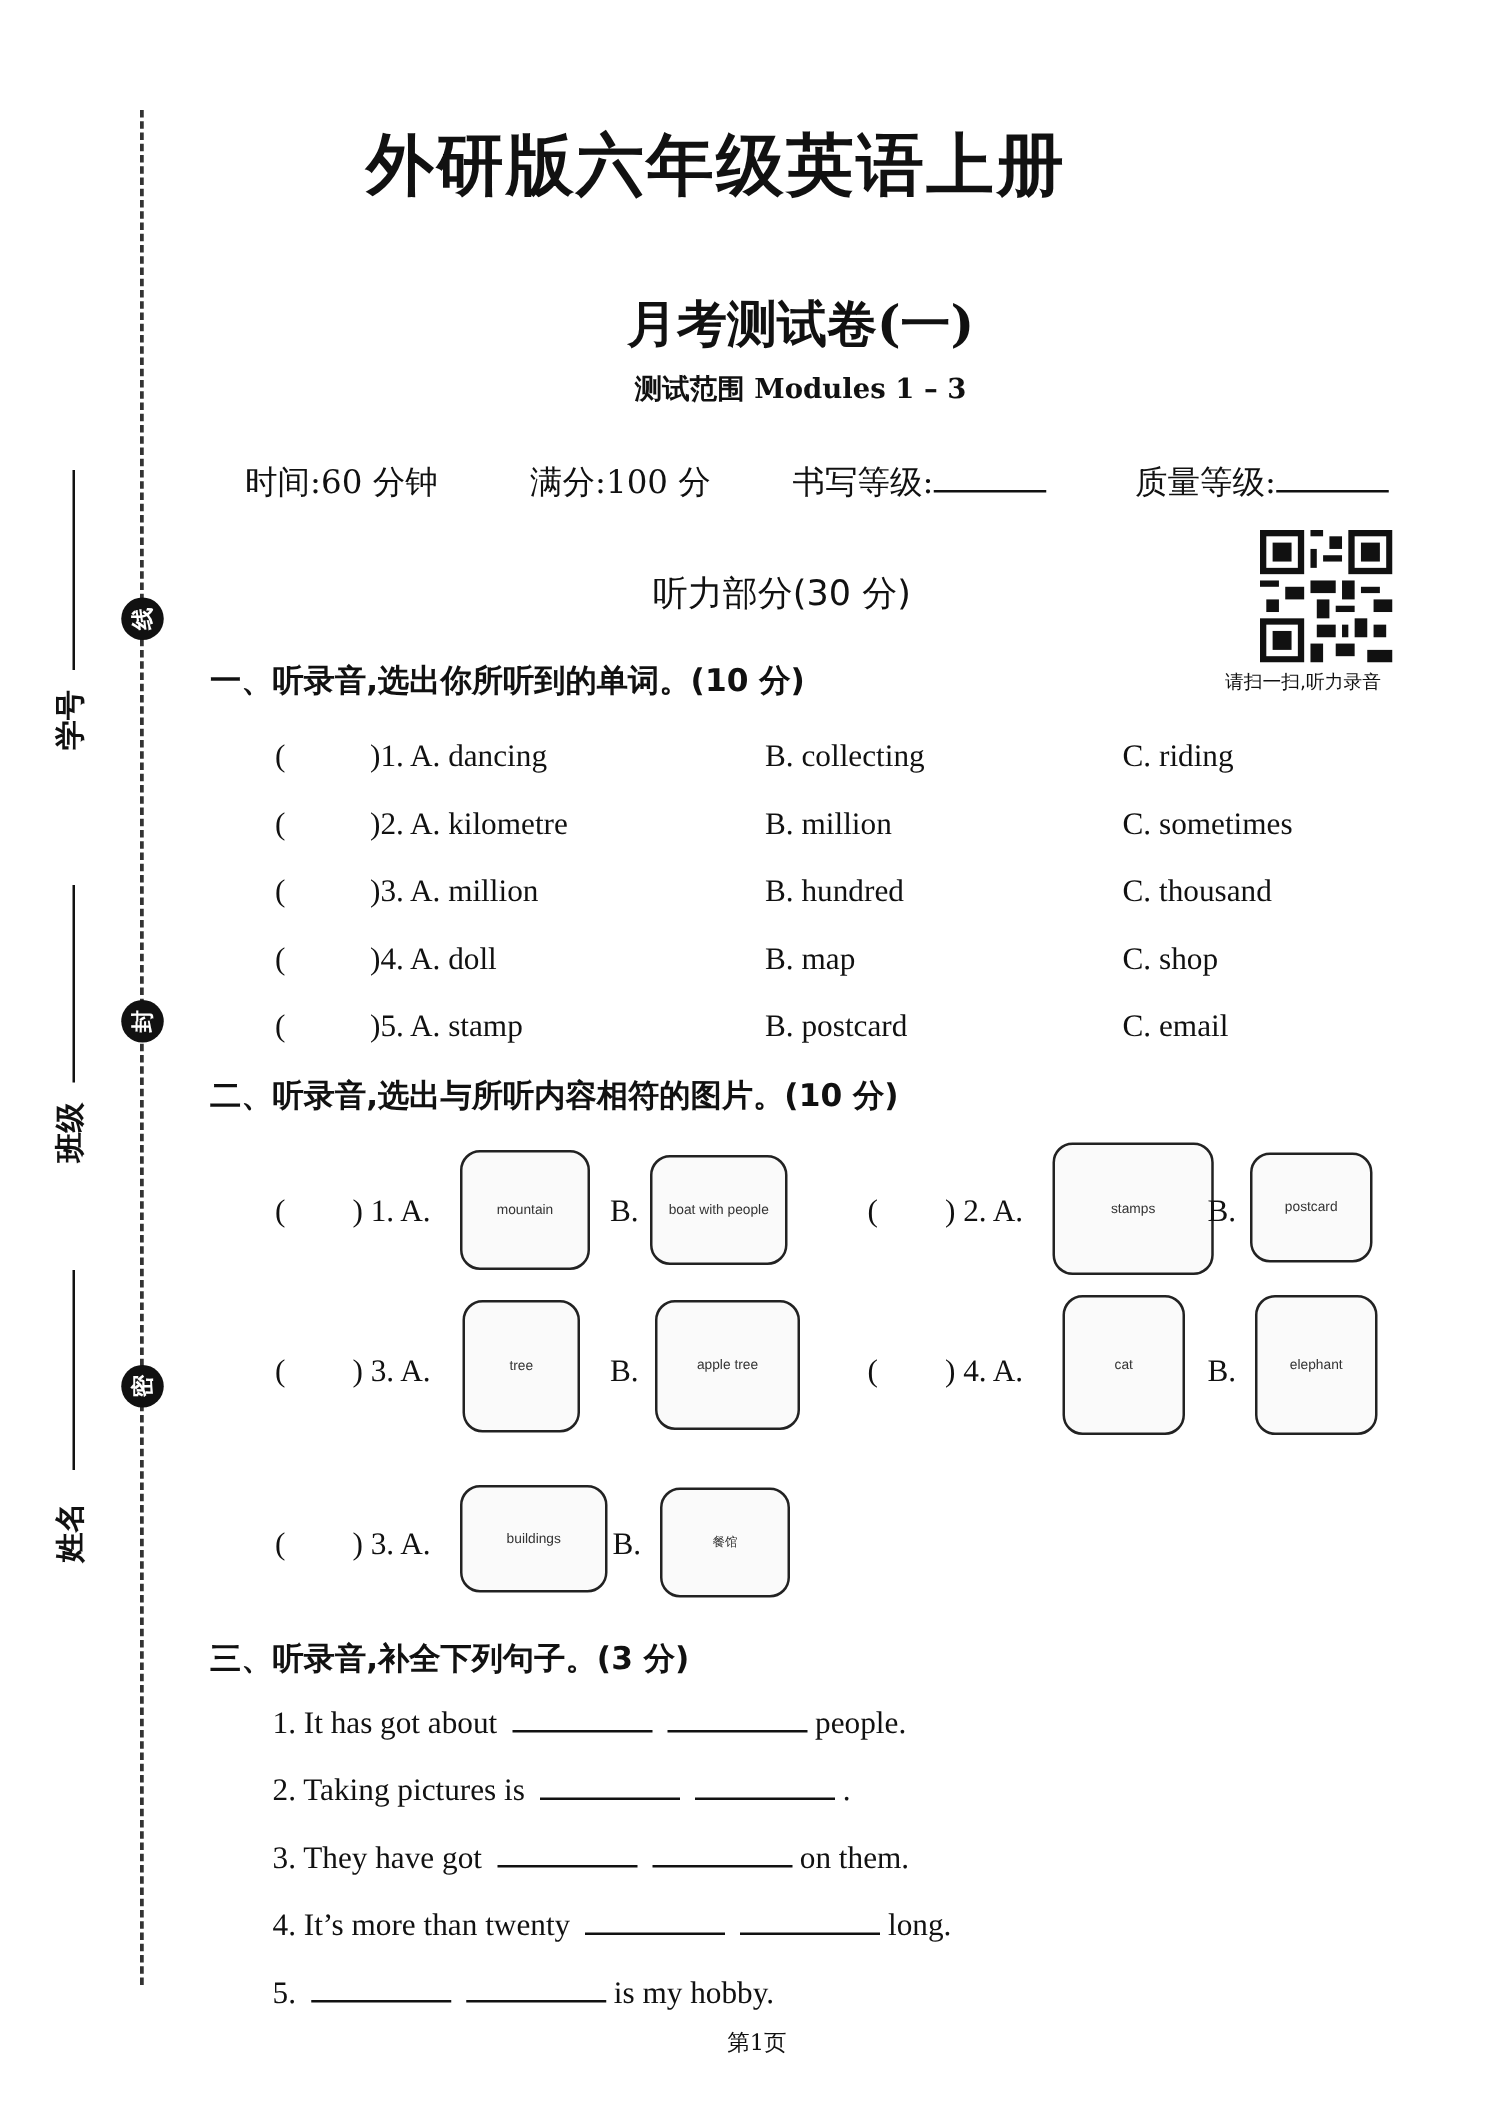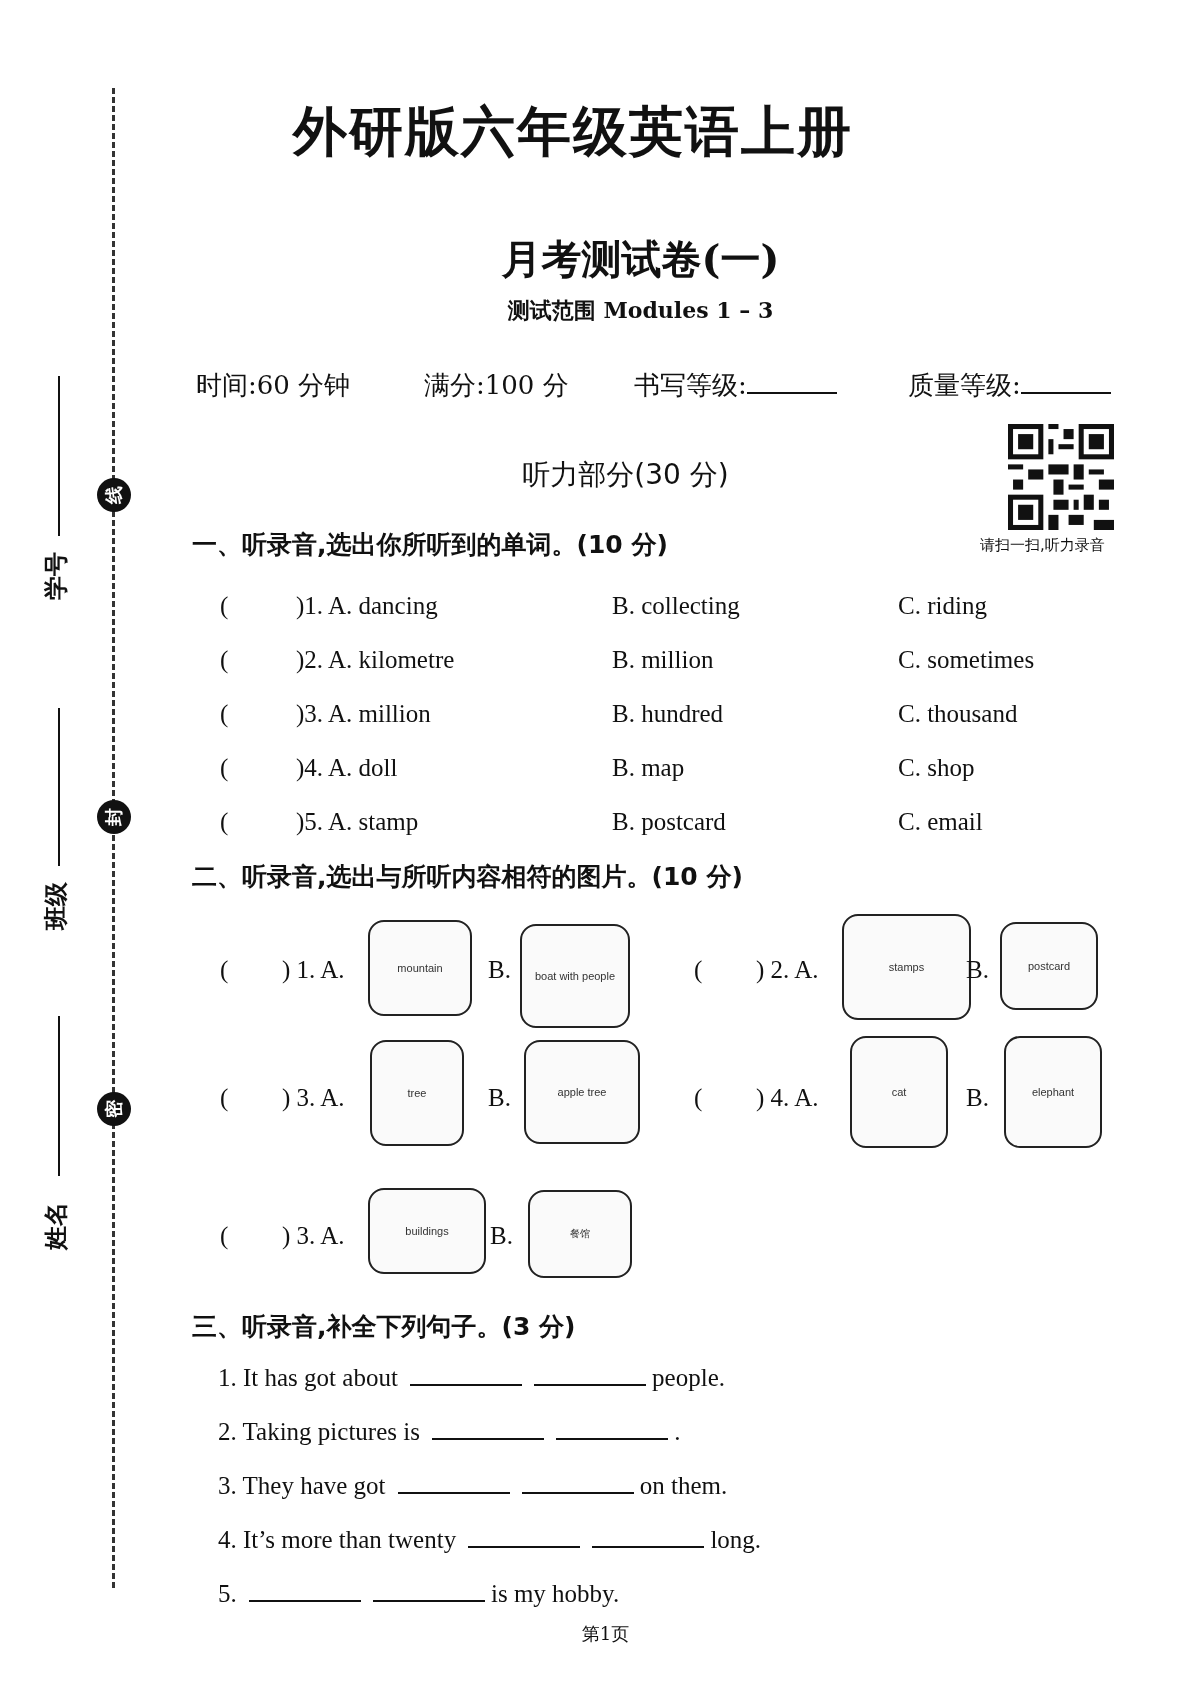--- a/index.html
+++ b/index.html
@@ -9,21 +9,21 @@
 .seal{width:34px;height:34px;border-radius:50%;background:#111;color:#fff;font-family:"DejaVu Sans",sans-serif;font-weight:bold;font-size:18px;display:flex;align-items:center;justify-content:center;left:97px;transform:rotate(-90deg)}
 .vlabel{left:32px;font-family:"DejaVu Sans",sans-serif;font-weight:bold;font-size:24px;transform:rotate(-90deg);white-space:nowrap}
 .vline{left:58px;border-left:2px solid #111}
 .title{top:96px;left:0;width:1032px;text-align:center;font-family:"DejaVu Sans",sans-serif;font-weight:bold;font-size:54px;letter-spacing:2px;padding-left:114px}
 .sub{top:232px;left:0;width:1191px;text-align:center;font-family:"DejaVu Serif",serif;font-weight:bold;font-size:40px;padding-left:90px}
 .range{top:296px;left:0;width:1191px;text-align:center;font-size:22px;font-weight:bold;padding-left:90px}
 .info{top:368px;font-size:26px}
 .blank{display:inline-block;width:90px;border-bottom:2px solid #111;height:22px;vertical-align:baseline}
 .listen{top:456px;left:0;width:1191px;text-align:center;font-family:"DejaVu Sans",sans-serif;font-size:28px;padding-left:60px}
 .qrcap{left:980px;top:536px;font-size:15px;font-family:"DejaVu Sans",sans-serif}
-.sec{left:192px;font-family:"DejaVu Sans",sans-serif;font-weight:bold;font-size:25px}
+.sec{left:168px;font-family:"DejaVu Sans",sans-serif;font-weight:bold;font-size:25px}
 .q{font-size:25px;font-family:"Liberation Serif",serif}
 .pic{border:2px solid #222;border-radius:16px;display:flex;align-items:center;justify-content:center;font-size:11px;color:#333;font-family:Liberation Sans, sans-serif;text-align:center;background:#fafafa}
 .fill{font-size:25px;font-family:"Liberation Serif",serif;left:218px}
 .fb{display:inline-block;width:112px;border-bottom:2px solid #111;margin:0 6px;height:22px}
 .footer{top:1622px;left:0;width:1191px;text-align:center;font-size:18px;padding-left:20px}
 </style>
 </head>
 <body>
 
 <div class="abs dash"></div>
@@ -110,21 +110,21 @@
 <div class="abs q" style="top:808px;left:296px">)5. A. stamp</div>
 <div class="abs q" style="top:808px;left:612px">B. postcard</div>
 <div class="abs q" style="top:808px;left:898px">C. email</div>
 
 <div class="abs sec" style="top:860px">二、听录音,选出与所听内容相符的图片。(10 分)</div>
 
 <div class="abs q" style="top:956px;left:220px">(</div>
 <div class="abs q" style="top:956px;left:282px">) 1. A.</div>
 <div class="abs pic" style="top:920px;left:368px;width:104px;height:96px">mountain</div>
 <div class="abs q" style="top:956px;left:488px">B.</div>
-<div class="abs pic" style="top:924px;left:520px;width:110px;height:104px">boat with people</div>
+<div class="abs pic" style="top:924px;left:520px;width:110px;height:88px">boat with people</div>
 
 <div class="abs q" style="top:956px;left:694px">(</div>
 <div class="abs q" style="top:956px;left:756px">) 2. A.</div>
 <div class="abs pic" style="top:914px;left:842px;width:129px;height:106px">stamps</div>
 <div class="abs q" style="top:956px;left:966px">B.</div>
 <div class="abs pic" style="top:922px;left:1000px;width:98px;height:88px">postcard</div>
 
 <div class="abs q" style="top:1084px;left:220px">(</div>
 <div class="abs q" style="top:1084px;left:282px">) 3. A.</div>
 <div class="abs pic" style="top:1040px;left:370px;width:94px;height:106px">tree</div>

